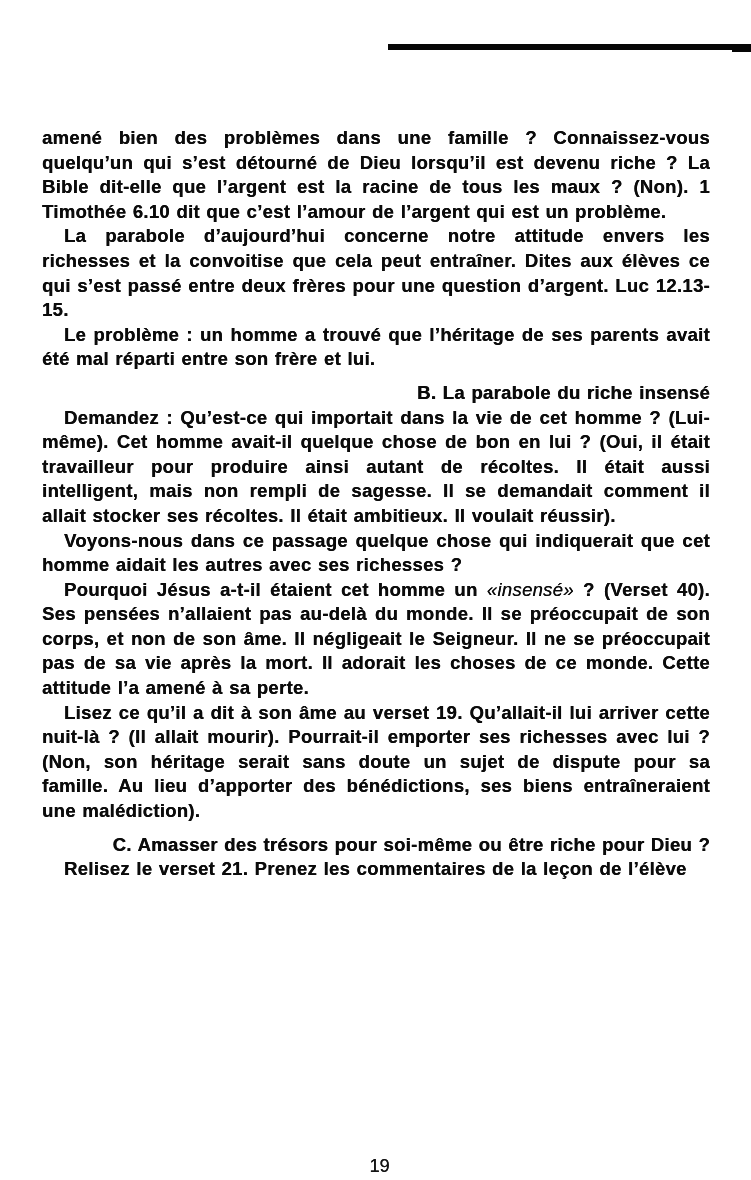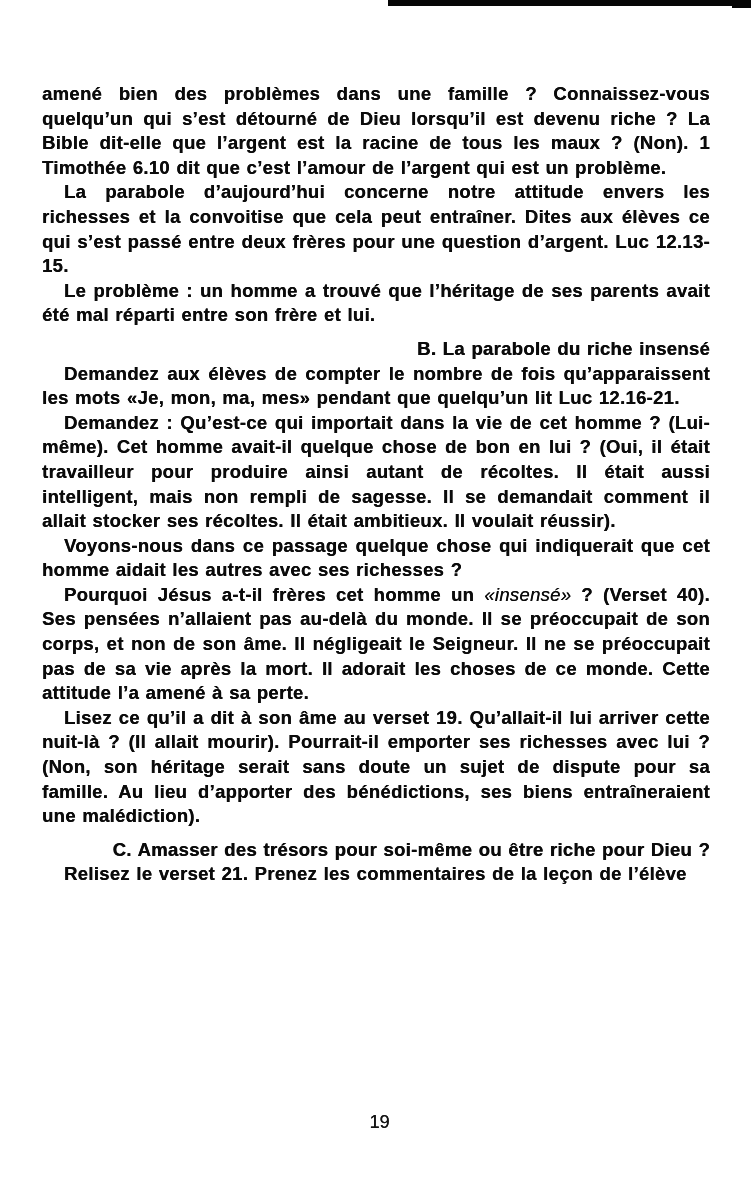--- a/index.html
+++ b/index.html
@@ -7,20 +7,21 @@
     width: 751px;
     height: 1180px;
     background: #ffffff;
     position: relative;
     overflow: hidden;
   }
   .page {
     position: absolute;
     inset: 0;
     background: #ffffff;
+    margin-top: 44px;
   }
   .scan-line {
     position: absolute;
     top: 0;
     left: 388px;
     width: 363px;
     height: 6px;
     background: #060606;
   }
   .scan-line-tail {
@@ -87,24 +88,23 @@
   <div class="scan-line"></div>
   <div class="scan-line-tail"></div>
 
   <div class="text-block">
     <p class="para no-indent">amené bien des problèmes dans une famille ? Connaissez-vous quelqu’un qui s’est détourné de Dieu lorsqu’il est devenu riche ? La Bible dit-elle que l’argent est la racine de tous les maux ? (Non). 1 Timothée 6.10 dit que c’est l’amour de l’argent qui est un problème.</p>
     <p class="para">La parabole d’aujourd’hui concerne notre attitude envers les richesses et la convoitise que cela peut entraîner. Dites aux élèves ce qui s’est passé entre deux frères pour une question d’argent. Luc 12.13-15.</p>
     <p class="para">Le problème : un homme a trouvé que l’héritage de ses parents avait été mal réparti entre son frère et lui.</p>
 
     <h2 class="heading">B. La parabole du riche insensé</h2>
 
-    <p class="para">Demandez aux élèves de compter le nombre de fois qu’apparaissent les mots «Je, mon, ma, mes» pendant que quelqu’un lit Luc 12.16-21.</p>
     <p class="para">Demandez : Qu’est-ce qui importait dans la vie de cet homme ? (Lui-même). Cet homme avait-il quelque chose de bon en lui ? (Oui, il était travailleur pour produire ainsi autant de récoltes. Il était aussi intelligent, mais non rempli de sagesse. Il se demandait comment il allait stocker ses récoltes. Il était ambitieux. Il voulait réussir).</p>
     <p class="para">Voyons-nous dans ce passage quelque chose qui indiquerait que cet homme aidait les autres avec ses richesses ?</p>
-    <p class="para"><span>Pourquoi Jésus a-t-il frères cet homme un </span><em>«insensé»</em><span> ? (Verset 40). Ses pensées n’allaient pas au-delà du monde. Il se préoccupait de son corps, et non de son âme. Il négligeait le Seigneur. Il ne se préoccupait pas de sa vie après la mort. Il adorait les choses de ce monde. Cette attitude l’a amené à sa perte.</span></p>
+    <p class="para"><span>Pourquoi Jésus a-t-il étaient cet homme un </span><em>«insensé»</em><span> ? (Verset 40). Ses pensées n’allaient pas au-delà du monde. Il se préoccupait de son corps, et non de son âme. Il négligeait le Seigneur. Il ne se préoccupait pas de sa vie après la mort. Il adorait les choses de ce monde. Cette attitude l’a amené à sa perte.</span></p>
     <p class="para">Lisez ce qu’il a dit à son âme au verset 19. Qu’allait-il lui arriver cette nuit-là ? (Il allait mourir). Pourrait-il emporter ses richesses avec lui ? (Non, son héritage serait sans doute un sujet de dispute pour sa famille. Au lieu d’apporter des bénédictions, ses biens entraîneraient une malédiction).</p>
 
     <h2 class="heading">C. Amasser des trésors pour soi-même ou être riche pour Dieu ?</h2>
 
     <p class="para">Relisez le verset 21. Prenez les commentaires de la leçon de l’élève</p>
   </div>
 
   <div class="page-number">19</div>
 
 </div>

